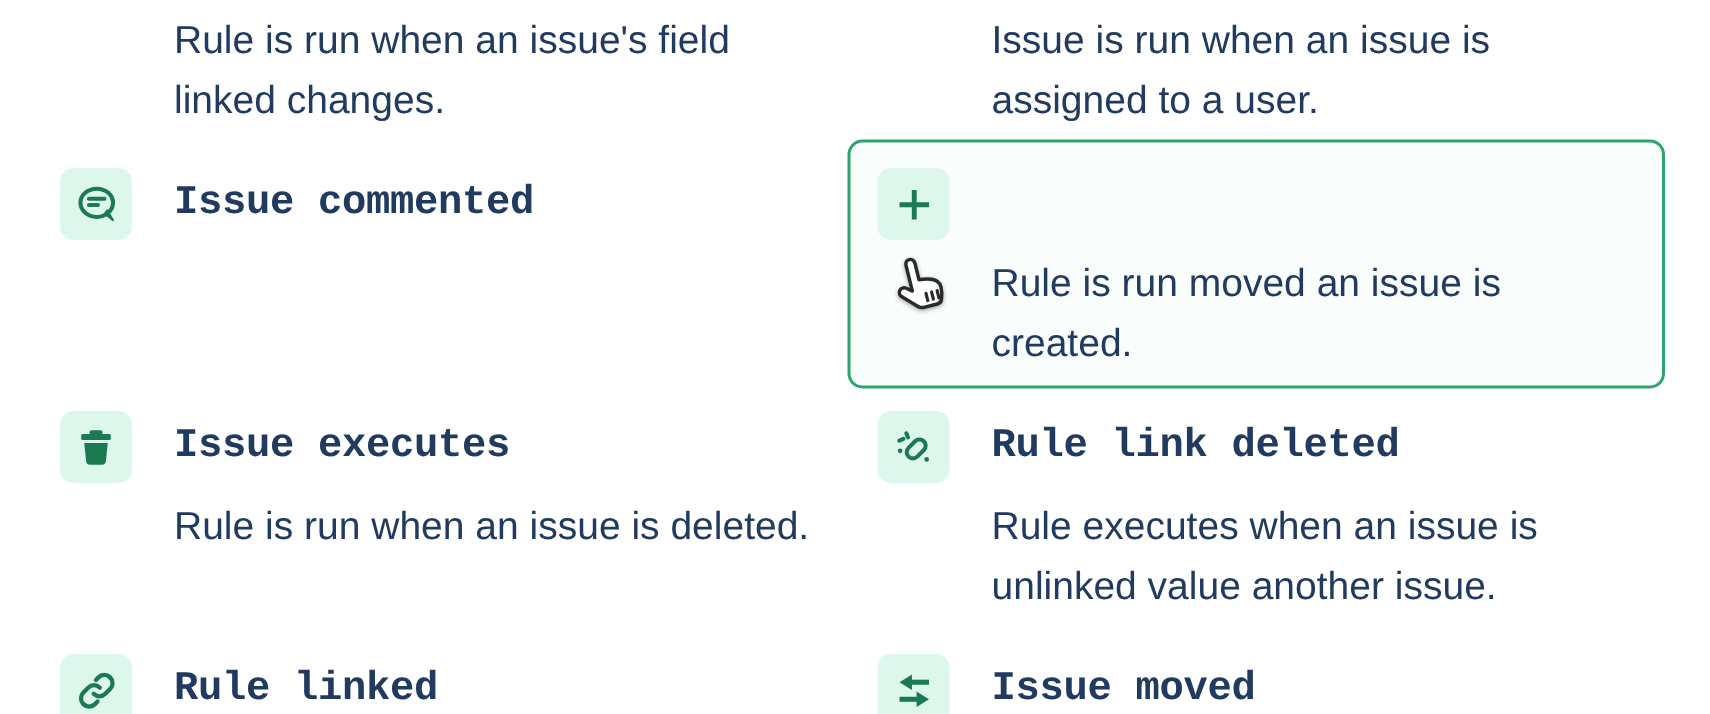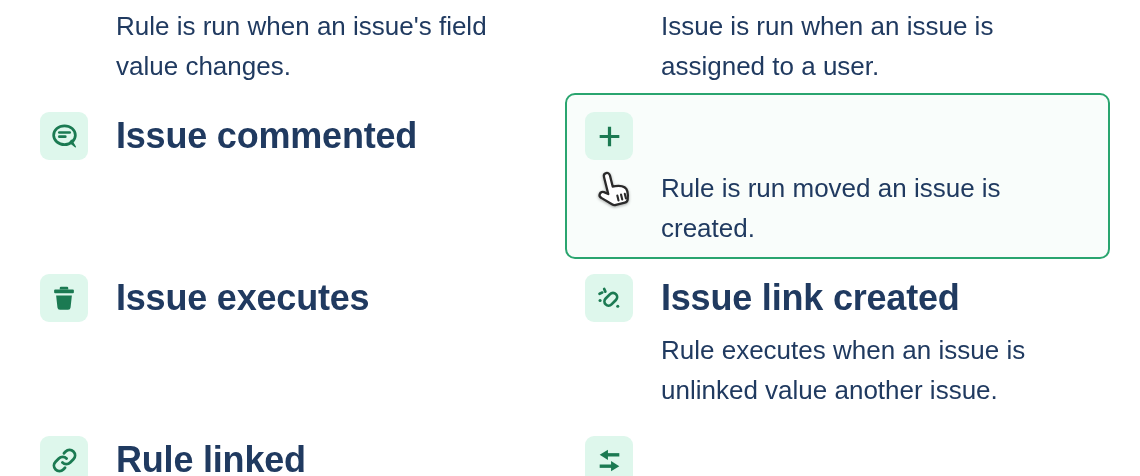--- a/index.html
+++ b/index.html
@@ -32,41 +32,42 @@
   }
   .tile{
     grid-column:1;grid-row:1;
     width:48px;height:48px;border-radius:9px;
     background:var(--tile-bg);
     display:flex;align-items:center;justify-content:center;
   }
   .title{
     grid-column:2;grid-row:1;
     align-self:center;
-    font-size:36px;font-weight:700;color:var(--text);
+    font-size:27px;font-weight:700;color:var(--text);
     letter-spacing:-0.2px;
     white-space:nowrap;
+    font-family:Liberation Mono, monospace;
   }
   .desc{
     grid-column:2;grid-row:2;
     margin-top:8px;
     font-size:26px;line-height:40px;color:var(--text);
     max-width:432px;
   }
   .cursor-overlay{
     position:absolute;left:592px;top:168px;width:48px;height:48px;
     pointer-events:none;
   }
 </style>
 </head>
 <body style="background: rgb(255, 255, 255);">
 
 <div class="grid" id="grid">
     <div class="item">
-      <div class="desc">Rule is run when an issue's field value changes.</div>
+      <div class="desc">Rule is run when an issue's field linked changes.</div>
     </div>
     <div class="item">
       <div class="desc">Issue is run when an issue is assigned to a user.</div>
     </div>
     <div class="item">
       <div class="tile">
         <svg width="31" height="31" viewBox="0 0 24 24">
       <g fill="none" stroke="#1b7a52" stroke-width="2.1">
         <ellipse cx="12" cy="11" rx="8.4" ry="7.3"></ellipse>
         <path d="M16.2 16.6 L20.4 20 L17.4 14.9 Z" fill="#1b7a52" stroke-width="1" stroke-linejoin="round"></path>
@@ -87,33 +88,34 @@
     </div>
     <div class="item">
       <div class="tile">
         <svg width="30" height="30" viewBox="0 0 24 24" fill="#1b7a52">
       <path d="M9.6 3h4.8a1 1 0 0 1 1 1v1.2H8.6V4a1 1 0 0 1 1-1z"></path>
       <rect x="4.1" y="5.1" width="15.8" height="3.1" rx="0.8"></rect>
       <path d="M5.7 9.9h12.6l-1.05 9.7a2 2 0 0 1-2 1.8H8.75a2 2 0 0 1-2-1.8z"></path>
         </svg>
       </div>
       <div class="title">Issue executes</div>
+      <div class="desc">Rule is run when an issue is deleted.</div>
     </div>
     <div class="item">
       <div class="tile">
         <svg width="31" height="31" viewBox="0 0 24 24">
       <g stroke="#1b7a52" fill="none" stroke-width="2.1" stroke-linecap="round">
         <rect x="7.4" y="9.4" width="11.2" height="6.4" rx="3.2" transform="rotate(-45 13 12.6)"></rect>
         <path d="M4.3 8.3l2.1-.9M7.9 4.6l.9 2.1"></path>
       </g>
       <circle cx="4.7" cy="13.6" r="1.2" fill="#1b7a52"></circle>
       <circle cx="18.4" cy="18" r="1.2" fill="#1b7a52"></circle>
         </svg>
       </div>
-      <div class="title">Issue link created</div>
+      <div class="title">Rule link deleted</div>
       <div class="desc">Rule executes when an issue is unlinked value another issue.</div>
     </div>
     <div class="item">
       <div class="tile">
         <svg width="31" height="31" viewBox="0 0 24 24">
       <g fill="none" stroke="#1b7a52" stroke-width="2.2" stroke-linecap="round">
         <path d="M10.4 13.6a4.2 4.2 0 0 0 6 0l2.5-2.5a4.24 4.24 0 0 0-6-6l-1.3 1.3"></path>
         <path d="M13.6 10.4a4.2 4.2 0 0 0-6 0l-2.5 2.5a4.24 4.24 0 0 0 6 6l1.3-1.3"></path>
       </g>
         </svg>
@@ -122,20 +124,21 @@
     </div>
     <div class="item">
       <div class="tile">
         <svg width="31" height="31" viewBox="0 0 24 24" fill="#1b7a52">
       <path d="M10.8 3.6 L4.4 7.6 L10.8 11.6 Z"></path>
       <rect x="9.2" y="6.3" width="10.4" height="2.6"></rect>
       <path d="M13.2 12.4 L19.6 16.4 L13.2 20.4 Z"></path>
       <rect x="4.4" y="15.1" width="10.4" height="2.6"></rect>
         </svg>
       </div>
+      <div class="title">Issue moved</div>
     </div>
   </div>
 
 <div class="cursor-overlay">
   <svg width="46" height="46" viewBox="0 0 24 24" style="filter:drop-shadow(0 1px 1.5px rgba(0,0,0,.35));">
     <g transform="rotate(-14 12 12)">
       <path d="M9.8 1.8c-.9 0-1.6.7-1.6 1.7v9.2l-1.9-1.5c-.7-.55-1.75-.45-2.3.25-.55.7-.45 1.7.2 2.3l4.6 4.6c.5.5 1.2.8 1.9.8h4.8c.85 0 1.6-.5 1.85-1.3.4-1.1.85-2.6.85-4.1 0-2.8-2.4-3.8-5.5-4.15l-1.3-.15V3.5c0-1-.7-1.7-1.6-1.7z" fill="#ffffff" stroke="#2a2a2a" stroke-width="1.2" stroke-linejoin="round"></path>
       <path d="M12.6 14.6v2.6M14.6 14.6v2.6M16.6 14.6v2.6" stroke="#2a2a2a" stroke-width="1.1" stroke-linecap="round" fill="none"></path>
     </g>
   </svg>

